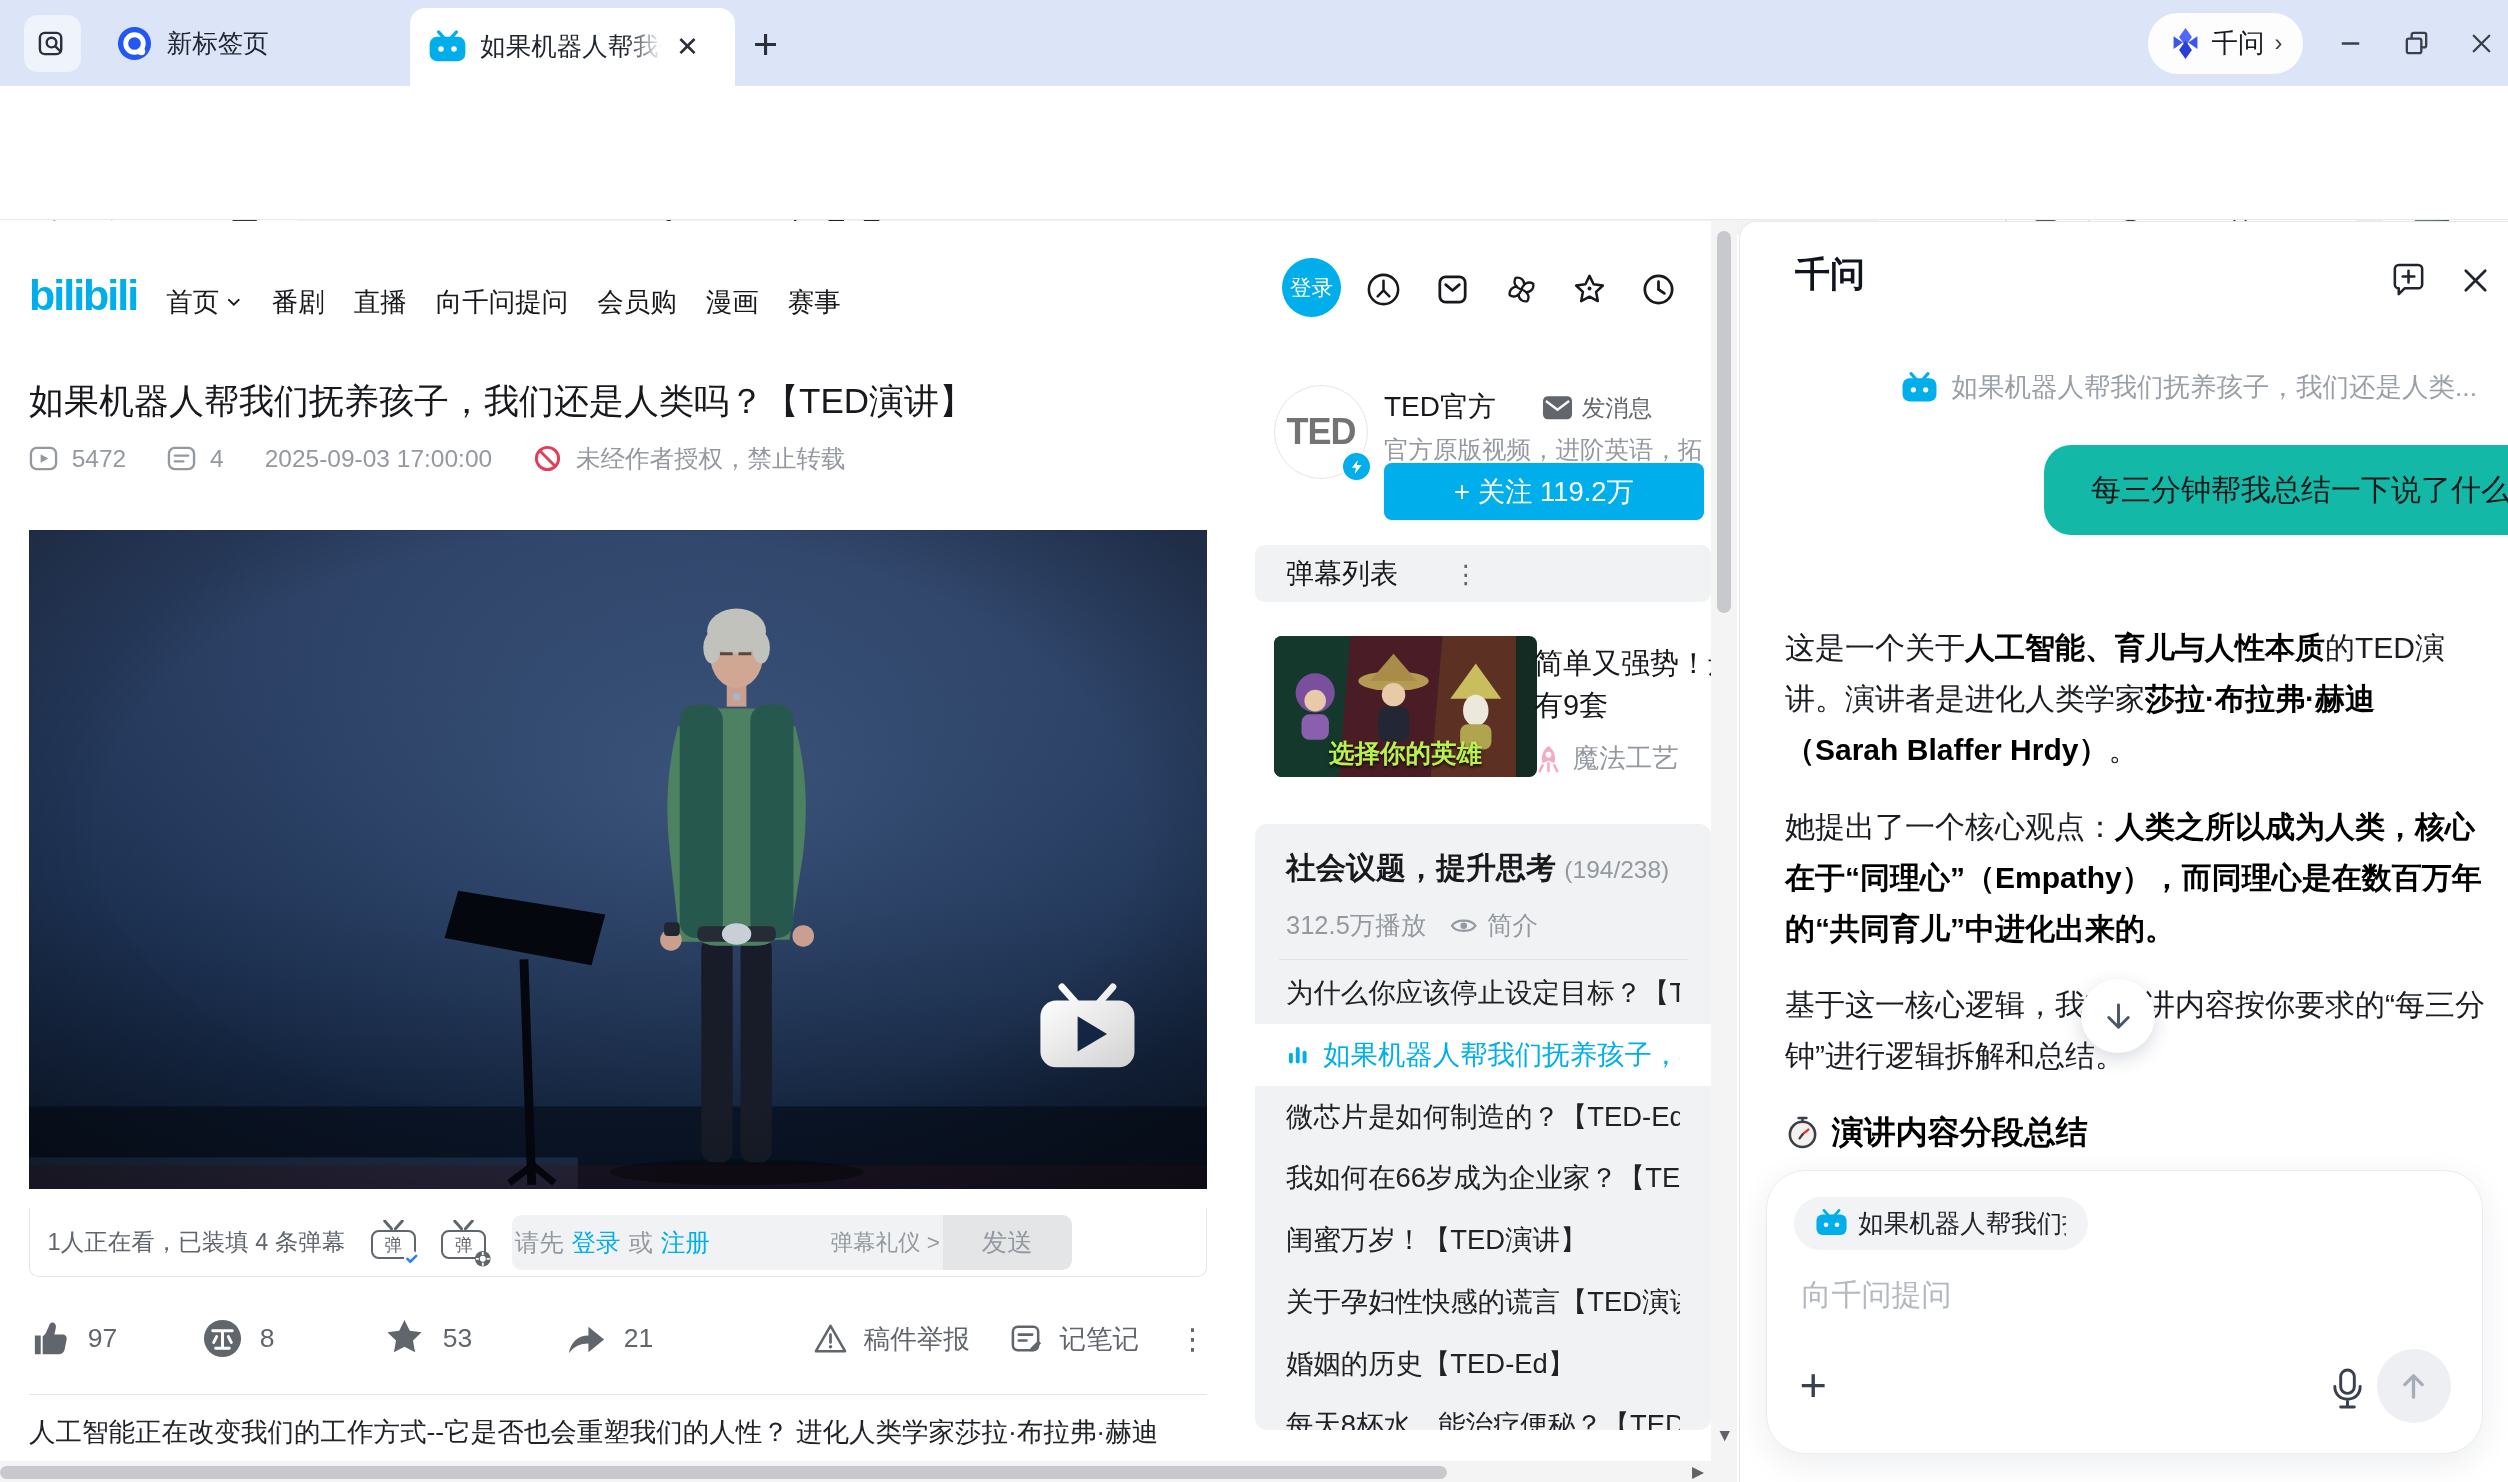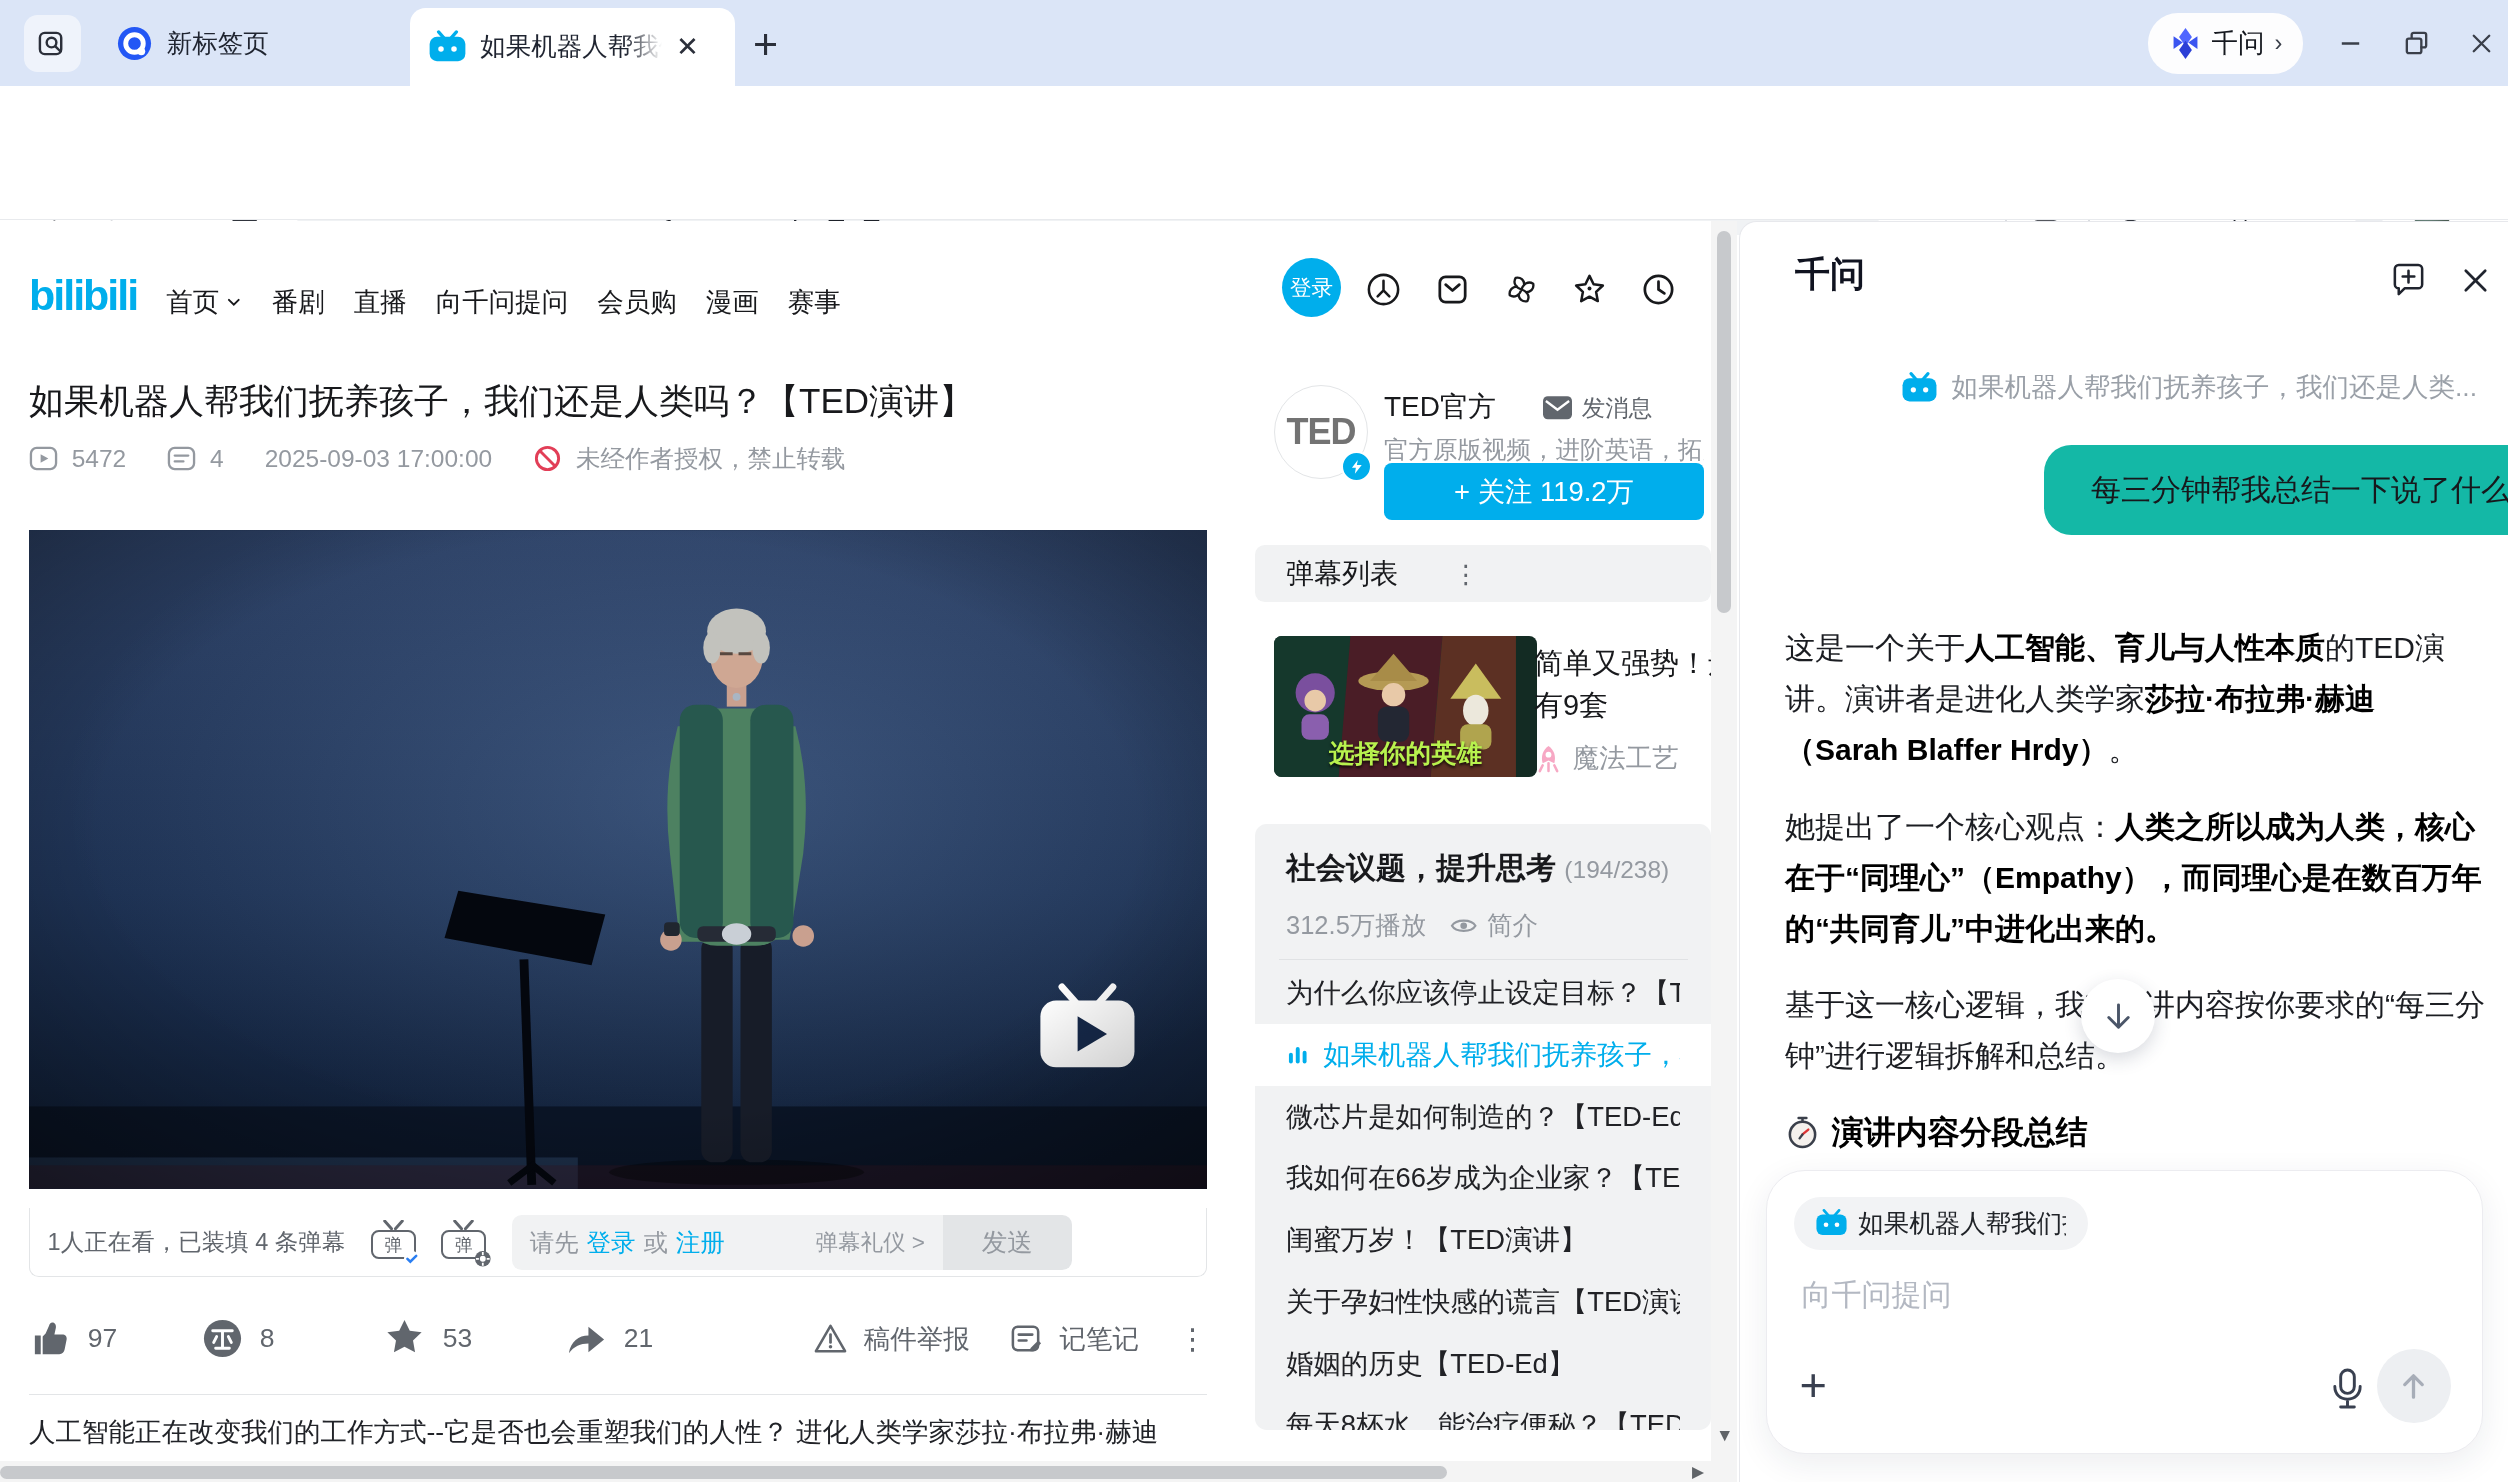--- a/index.html
+++ b/index.html
@@ -54,21 +54,21 @@
   .vtitle{left:29px;top:157px;font-size:35px;font-weight:500;color:#18191c}
   .vmeta{left:29px;top:218px;height:39px;display:flex;align-items:center;gap:13.7px;font-size:24.5px;color:#9499a0}
   .vmeta .gap{width:13.7px}
 
   #player{left:29px;top:309px;width:1178px;height:659px;background:#101f38;overflow:hidden}
 
   .dmbar{left:29px;top:987px;width:1178px;height:69px;border:1px solid #e3e5e7;border-top:0;border-radius:0 0 9.8px 9.8px;display:flex;align-items:center}
   .dmstatus{margin-left:17.6px;font-size:23.5px;color:#61666d}
   .dmtv{position:relative;width:45px;height:41px;margin-left:25.5px}
   .dmtv .g{position:absolute;left:0;top:8.8px;width:45px;height:29px;border:2.9px solid #61666d;border-radius:7.8px;display:flex;align-items:center;justify-content:center;font-size:17.6px;color:#61666d}
-  .dminput{margin-left:25.5px;width:431px;height:55px;background:#f1f2f3;border-radius:9.8px 0 0 9.8px;display:flex;align-items:center;padding:0 18px;font-size:24.5px;color:#9499a0;gap:7.8px}
+  .dminput{margin-left:25.5px;width:431px;height:55px;background:#f1f2f3;border-radius:9.8px 0 0 9.8px;display:flex;align-items:center;padding:0 3px;font-size:24.5px;color:#9499a0;gap:7.8px}
   .dminput .cy{color:#00AEEC}
   .dmetq{margin-left:auto;font-size:22.5px;color:#9499a0}
   .dmsend{width:129px;height:55px;background:#e3e5e7;border-radius:0 9.8px 9.8px 0;display:flex;align-items:center;justify-content:center;font-size:25.5px;color:#9499a0}
 
   .actrow{left:29px;top:1083px;width:1178px;height:69px;display:flex;align-items:center;color:#61666d}
   .act{display:flex;align-items:center;gap:15.7px;font-size:26.5px}
   .actrt{margin-left:auto;display:flex;align-items:center;gap:39px;font-size:25.5px}
   .divider{left:29px;top:1173px;width:1178px;height:1px;background:#e3e5e7}
   .vdesc{left:29px;top:1188px;width:1178px;font-size:26.5px;line-height:47px;color:#212328;height:94px;overflow:hidden}
 

